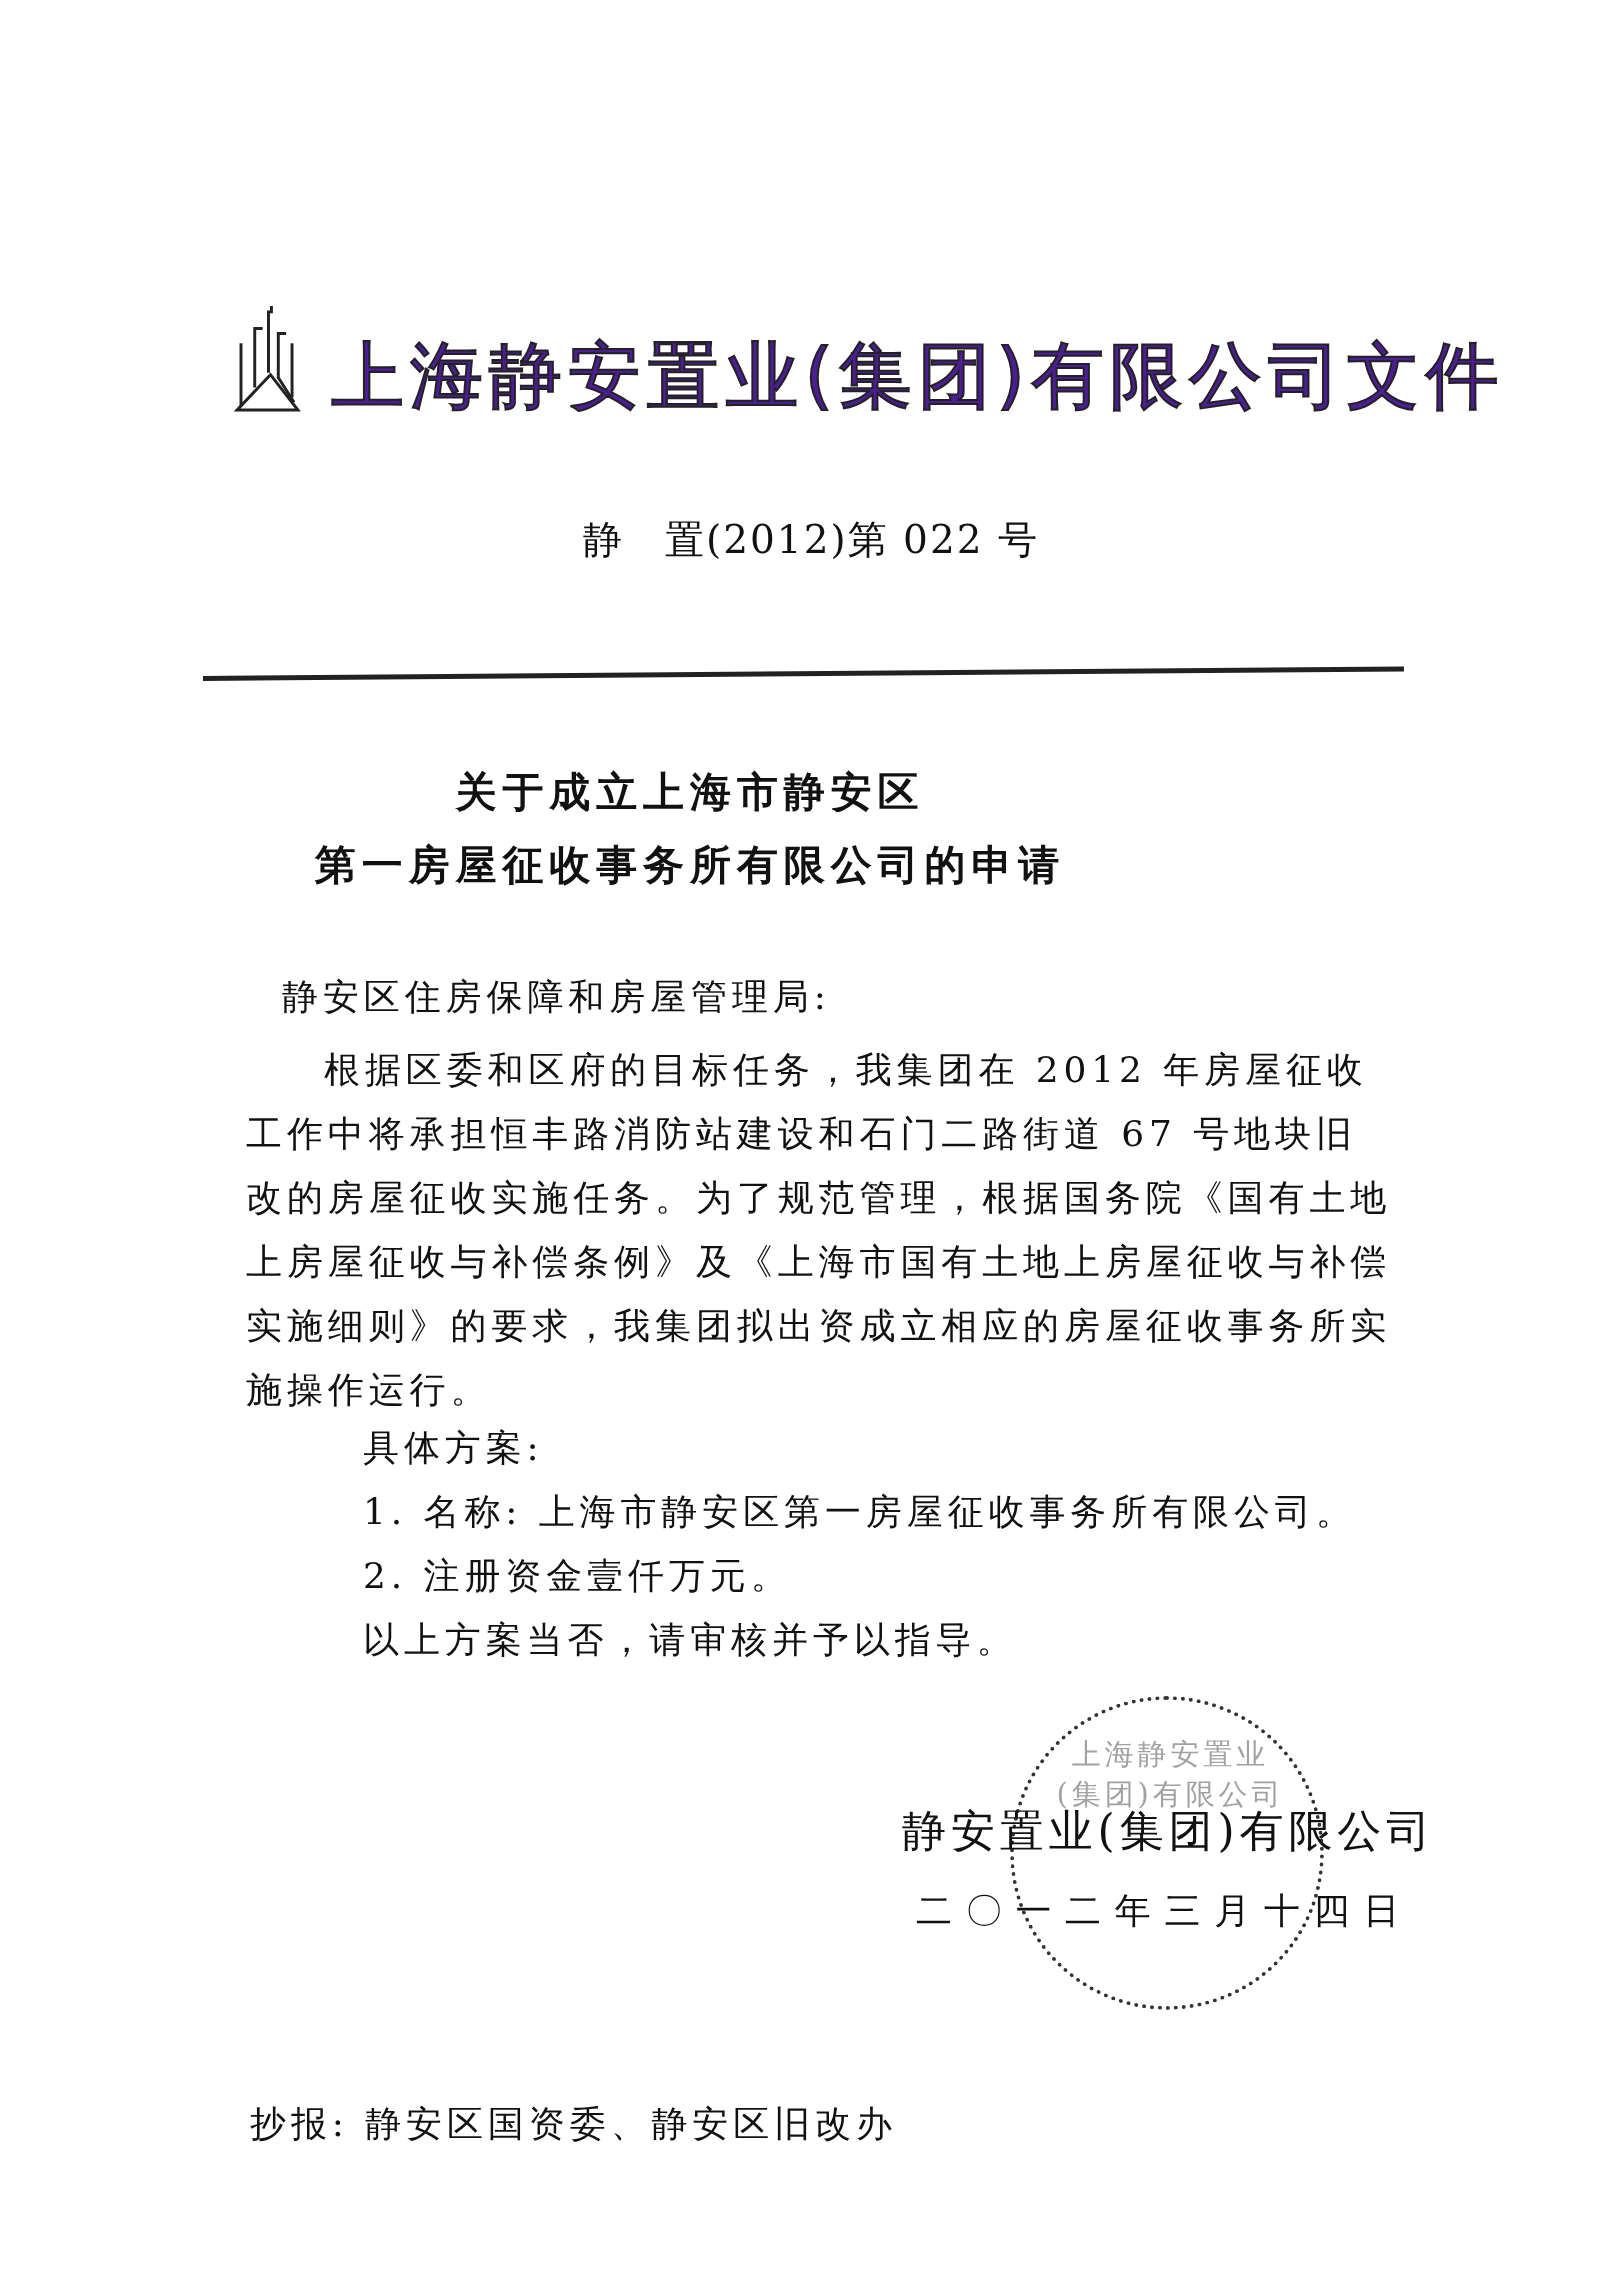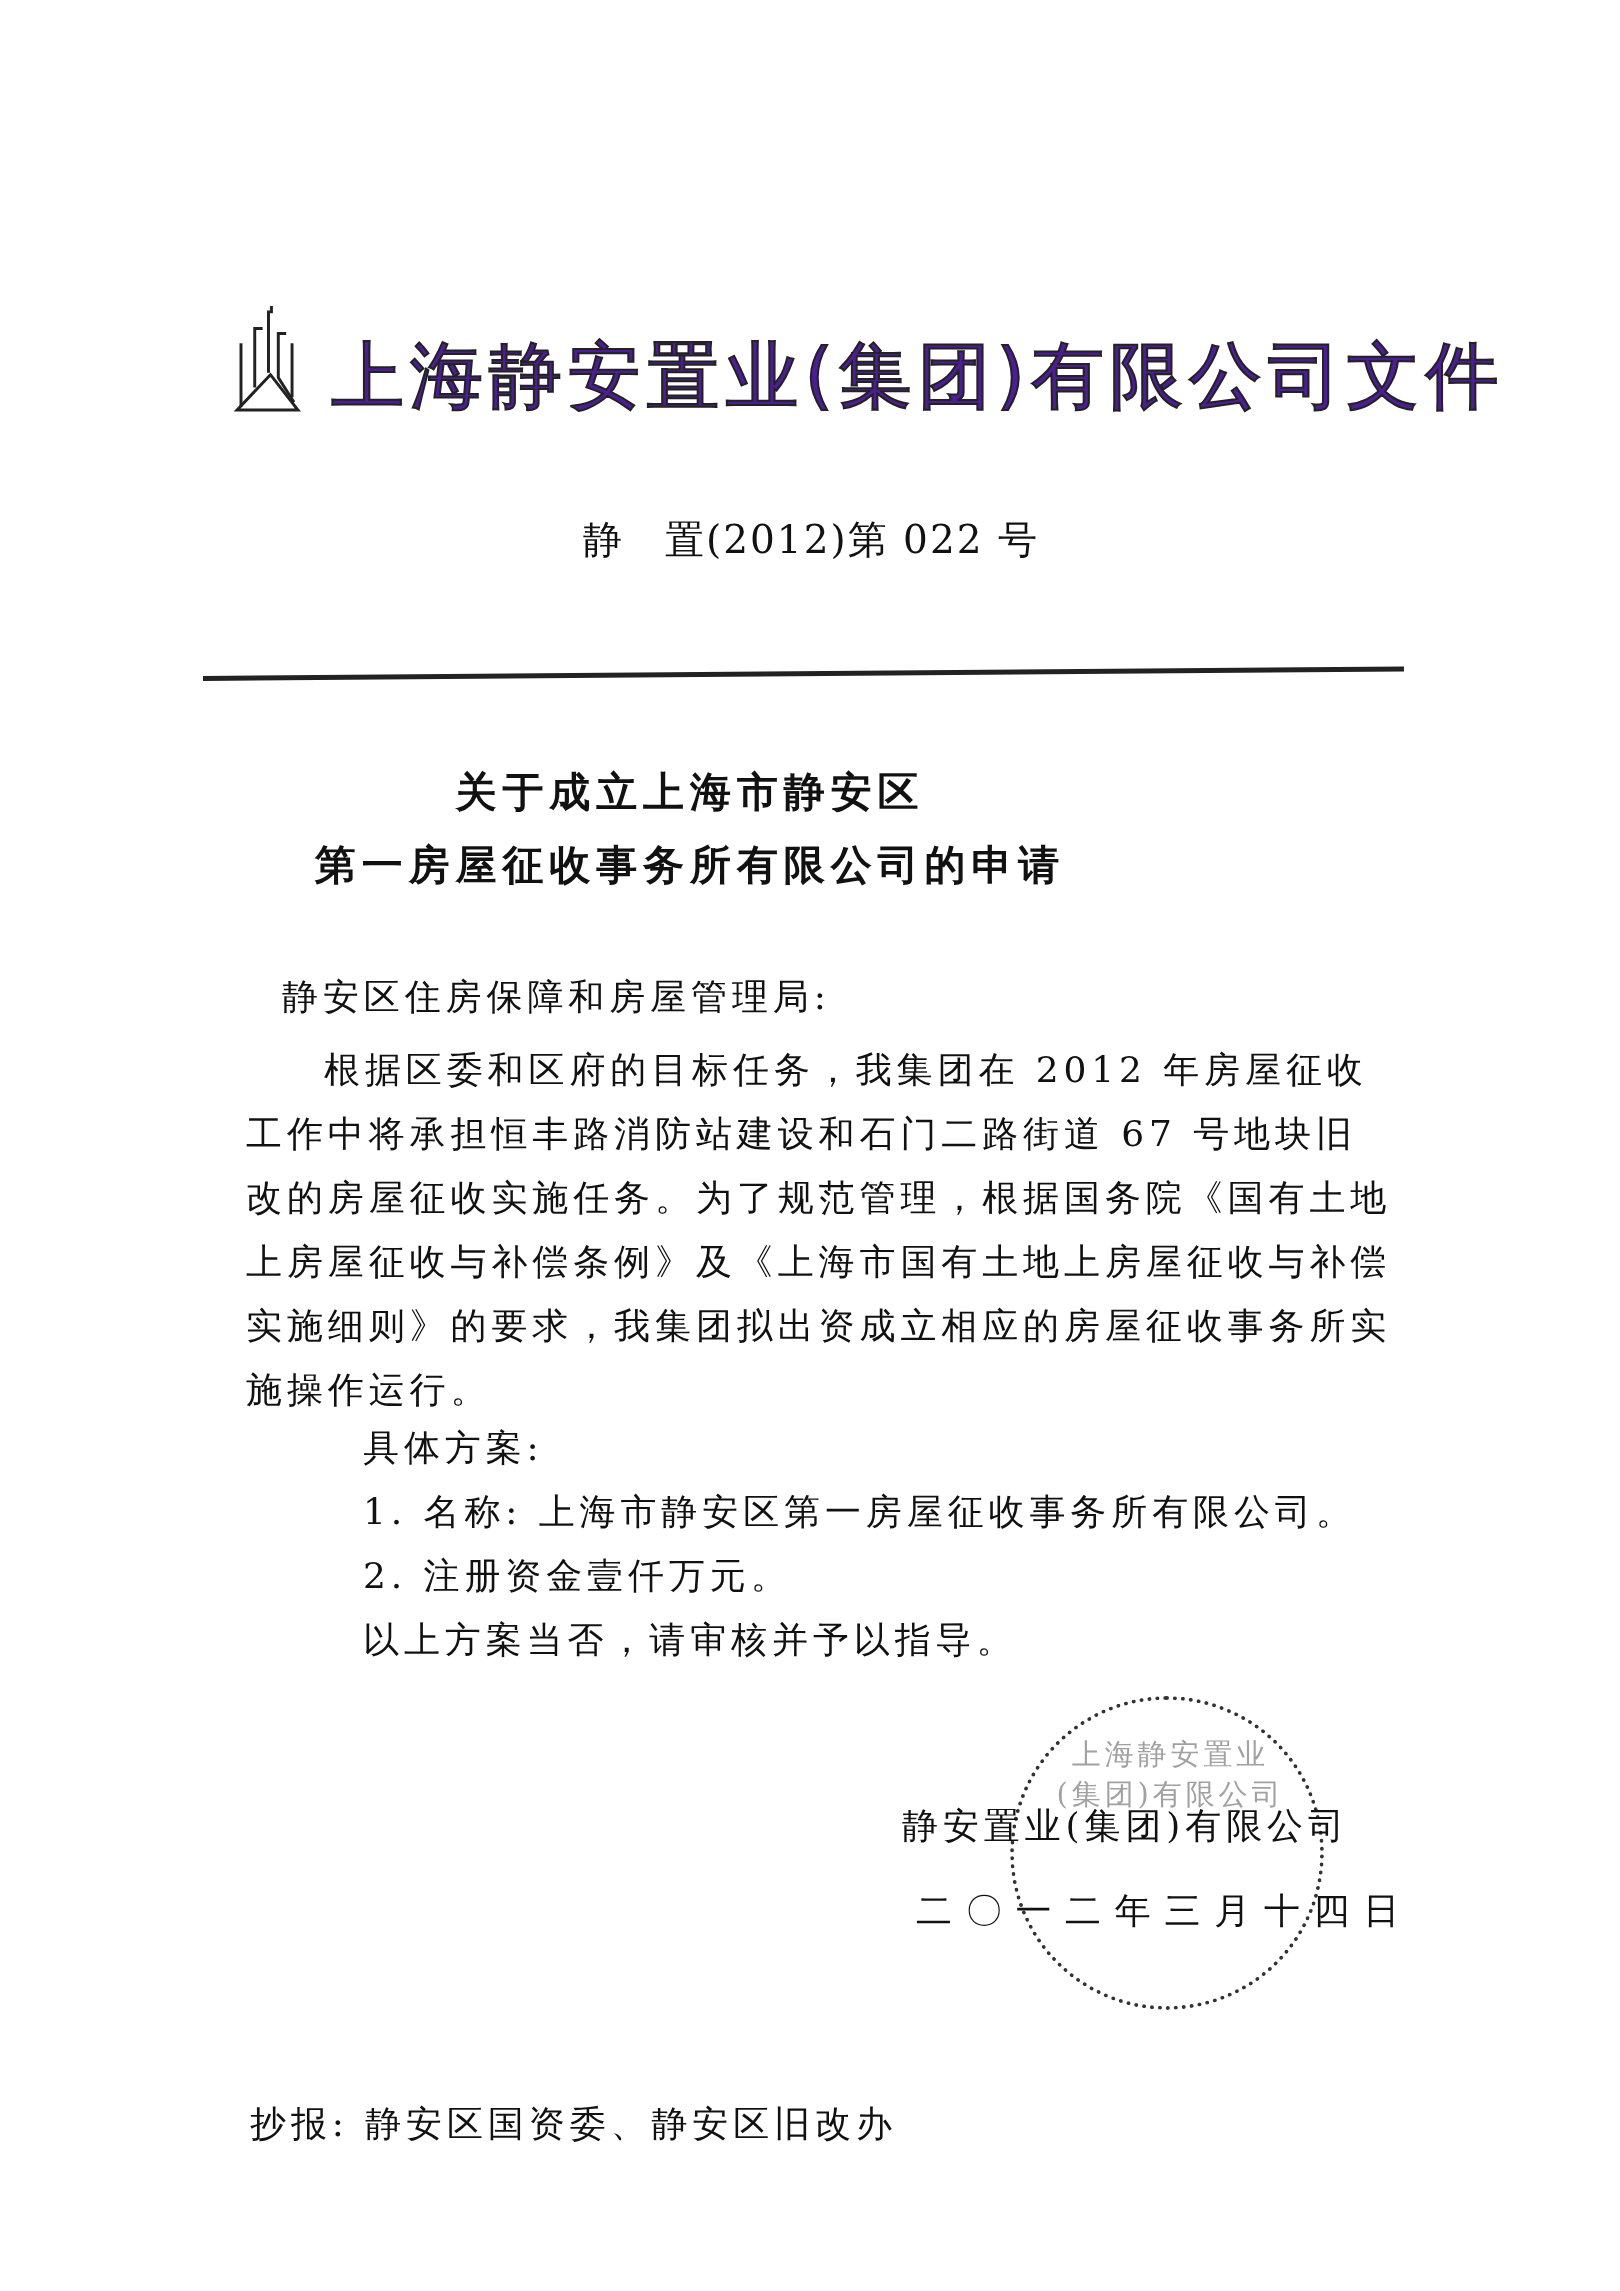--- a/index.html
+++ b/index.html
@@ -15,21 +15,21 @@
   .title { left: 0; width: 1380px; text-align: center; font-family: "DejaVu Sans", sans-serif;
            font-weight: bold; font-size: 41px; letter-spacing: 5.9px; white-space: nowrap; }
   .t1 { top: 765px; }
   .t2 { top: 838px; }
   .body { left: 238px; width: 1147px; font-size: 36px; line-height: 64px; letter-spacing: 4.9px; margin-left: 44px; }
   .p { margin: 8px; }
   .indent { text-indent: 78px; }
   .addressee { top: 965px; }
   .para { top: 1030px; }
   .items { top: 1416px; left: 319px; width: 1098px; }
-  .sig { left: 902px; top: 1802px; font-size: 36px; letter-spacing: 4.9px; white-space: nowrap; }
+  .sig { left: 902px; top: 1802px; font-size: 44px; letter-spacing: 4.9px; white-space: nowrap; }
   .date { left: 916px; top: 1887px; font-size: 36px; letter-spacing: 13.7px; white-space: nowrap; }
   .seal { left: 1010px; top: 1696px; width: 314px; height: 314px; border-radius: 50%;
           border: 4.9px dotted #333; box-sizing: border-box; }
   .seal-text { position: absolute; left: 39px; top: 35px; width: 235px; text-align: center;
                font-size: 29px; color: #555; letter-spacing: 3.9px; opacity: 0.55; }
   .cc { left: 250px; top: 2100px; font-size: 36px; letter-spacing: 4.9px; white-space: nowrap; }
 </style>
 </head>
 <body>
 

